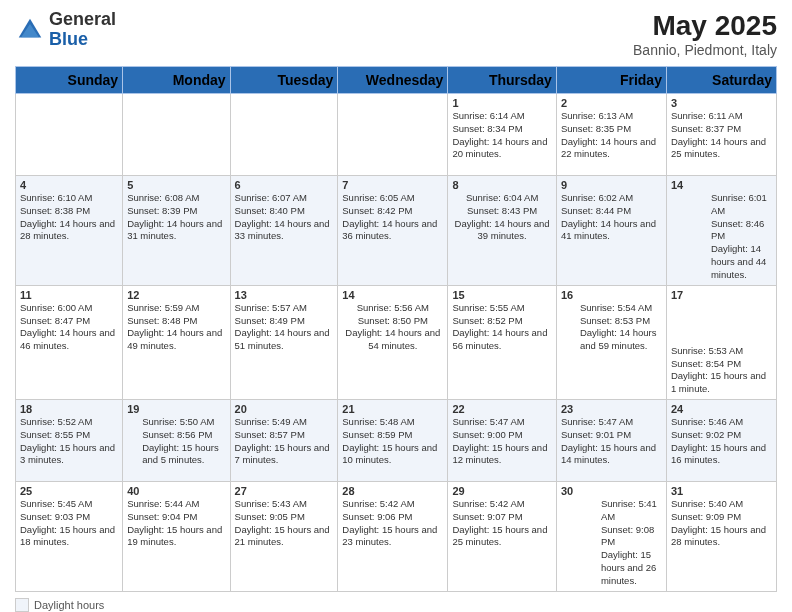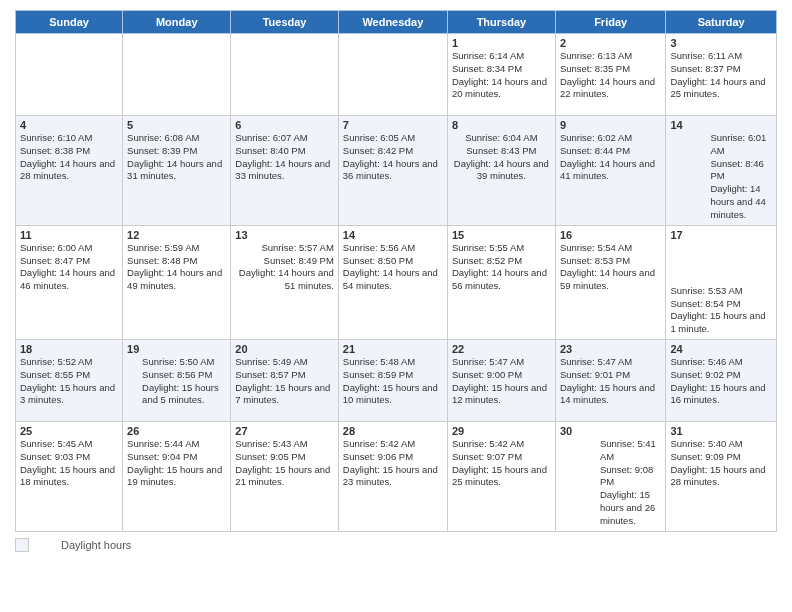--- a/index.html
+++ b/index.html
@@ -56,25 +56,25 @@
     .location {
       font-size: 14px;
       color: #555;
     }
     .calendar {
       width: 100%;
       border-collapse: collapse;
     }
     .calendar th {
       background-color: #2a6db5;
-      color: #ffffff;
-      font-size: 11px;
+      color: #000000;
+      font-size: 14px;
       font-weight: bold;
       padding: 5px 4px;
-      text-align: center;
+      text-align: right;
       border: 1px solid #aac4e8;
     }
     .calendar td {
       border: 1px solid #ccc;
       vertical-align: top;
       padding: 3px 4px;
       width: 113px;
       min-height: 80px;
       height: 82px;
       background: #fff;
@@ -100,35 +100,50 @@
     }
     .empty {
       background: #fff !important;
     }
     .legend {
       display: flex;
       align-items: center;
       margin-top: 6px;
       font-size: 11px;
       color: #555;
-      gap: 27px;
     }
     .legend-box {
       width: 14px;
       height: 14px;
       background: #f0f4fa;
       border: 1px solid #ccc;
       margin-right: 5px;
       display: inline-block;
     }
   </style>
 </head>
 <body>
 
 <div class="page">
+  <div class="header">
+    <div class="logo">
+      <svg class="logo-icon" viewBox="0 0 40 40">
+        <polygon points="20,5 35,30 5,30" fill="#2a6db5"></polygon>
+        <polygon points="20,12 32,30 8,30" fill="#5ba3e0" opacity="0.5"></polygon>
+      </svg>
+      <div class="logo-text">
+        <span class="logo-general">General</span>
+        <span class="logo-blue">Blue</span>
+      </div>
+    </div>
+    <div class="title-block">
+      <div class="month-title">May 2025</div>
+      <div class="location">Bannio, Piedmont, Italy</div>
+    </div>
+  </div>
 
   <table class="calendar">
     <thead>
       <tr>
 
       <th>Sunday</th>
           <th>Monday</th>
           <th>Tuesday</th>
           <th>Wednesday</th>
           <th>Thursday</th>
@@ -213,39 +228,39 @@
 Daylight: 14 hours and 46 minutes.</div>
           </td>
           <td>
             <span class="day-num">12</span>
             <div class="day-info" style="white-space: pre-line;">Sunrise: 5:59 AM
 Sunset: 8:48 PM
 Daylight: 14 hours and 49 minutes.</div>
           </td>
           <td>
             <span class="day-num">13</span>
-            <div class="day-info" style="white-space: pre-line; text-align: right;">Sunrise: 5:57 AM
+            <div class="day-info" style="white-space: pre-line;">Sunrise: 5:57 AM
 Sunset: 8:49 PM
 Daylight: 14 hours and 51 minutes.</div>
           </td>
           <td>
             <span class="day-num">14</span>
-            <div class="day-info" style="white-space: pre-line;">Sunrise: 5:56 AM
+            <div class="day-info" style="white-space: pre-line; text-align: center;">Sunrise: 5:56 AM
 Sunset: 8:50 PM
 Daylight: 14 hours and 54 minutes.</div>
           </td>
           <td>
             <span class="day-num">15</span>
             <div class="day-info" style="white-space: pre-line;">Sunrise: 5:55 AM
 Sunset: 8:52 PM
 Daylight: 14 hours and 56 minutes.</div>
           </td>
           <td>
             <span class="day-num">16</span>
-            <div class="day-info" style="white-space: pre-line;">Sunrise: 5:54 AM
+            <div class="day-info" style="white-space: pre-line; margin-left: 19px;">Sunrise: 5:54 AM
 Sunset: 8:53 PM
 Daylight: 14 hours and 59 minutes.</div>
           </td>
           <td>
             <span class="day-num">17</span>
             <div class="day-info" style="white-space: pre-line; margin-top: 44px;">Sunrise: 5:53 AM
 Sunset: 8:54 PM
 Daylight: 15 hours and 1 minute.</div>
           </td>
         </tr>
@@ -294,21 +309,21 @@
           </td>
         </tr>
         <tr>
           <td>
             <span class="day-num">25</span>
             <div class="day-info" style="white-space: pre-line;">Sunrise: 5:45 AM
 Sunset: 9:03 PM
 Daylight: 15 hours and 18 minutes.</div>
           </td>
           <td>
-            <span class="day-num">26</span>
+            <span class="day-num">40</span>
             <div class="day-info" style="white-space: pre-line;">Sunrise: 5:44 AM
 Sunset: 9:04 PM
 Daylight: 15 hours and 19 minutes.</div>
           </td>
           <td>
             <span class="day-num">27</span>
             <div class="day-info" style="white-space: pre-line;">Sunrise: 5:43 AM
 Sunset: 9:05 PM
 Daylight: 15 hours and 21 minutes.</div>
           </td>

